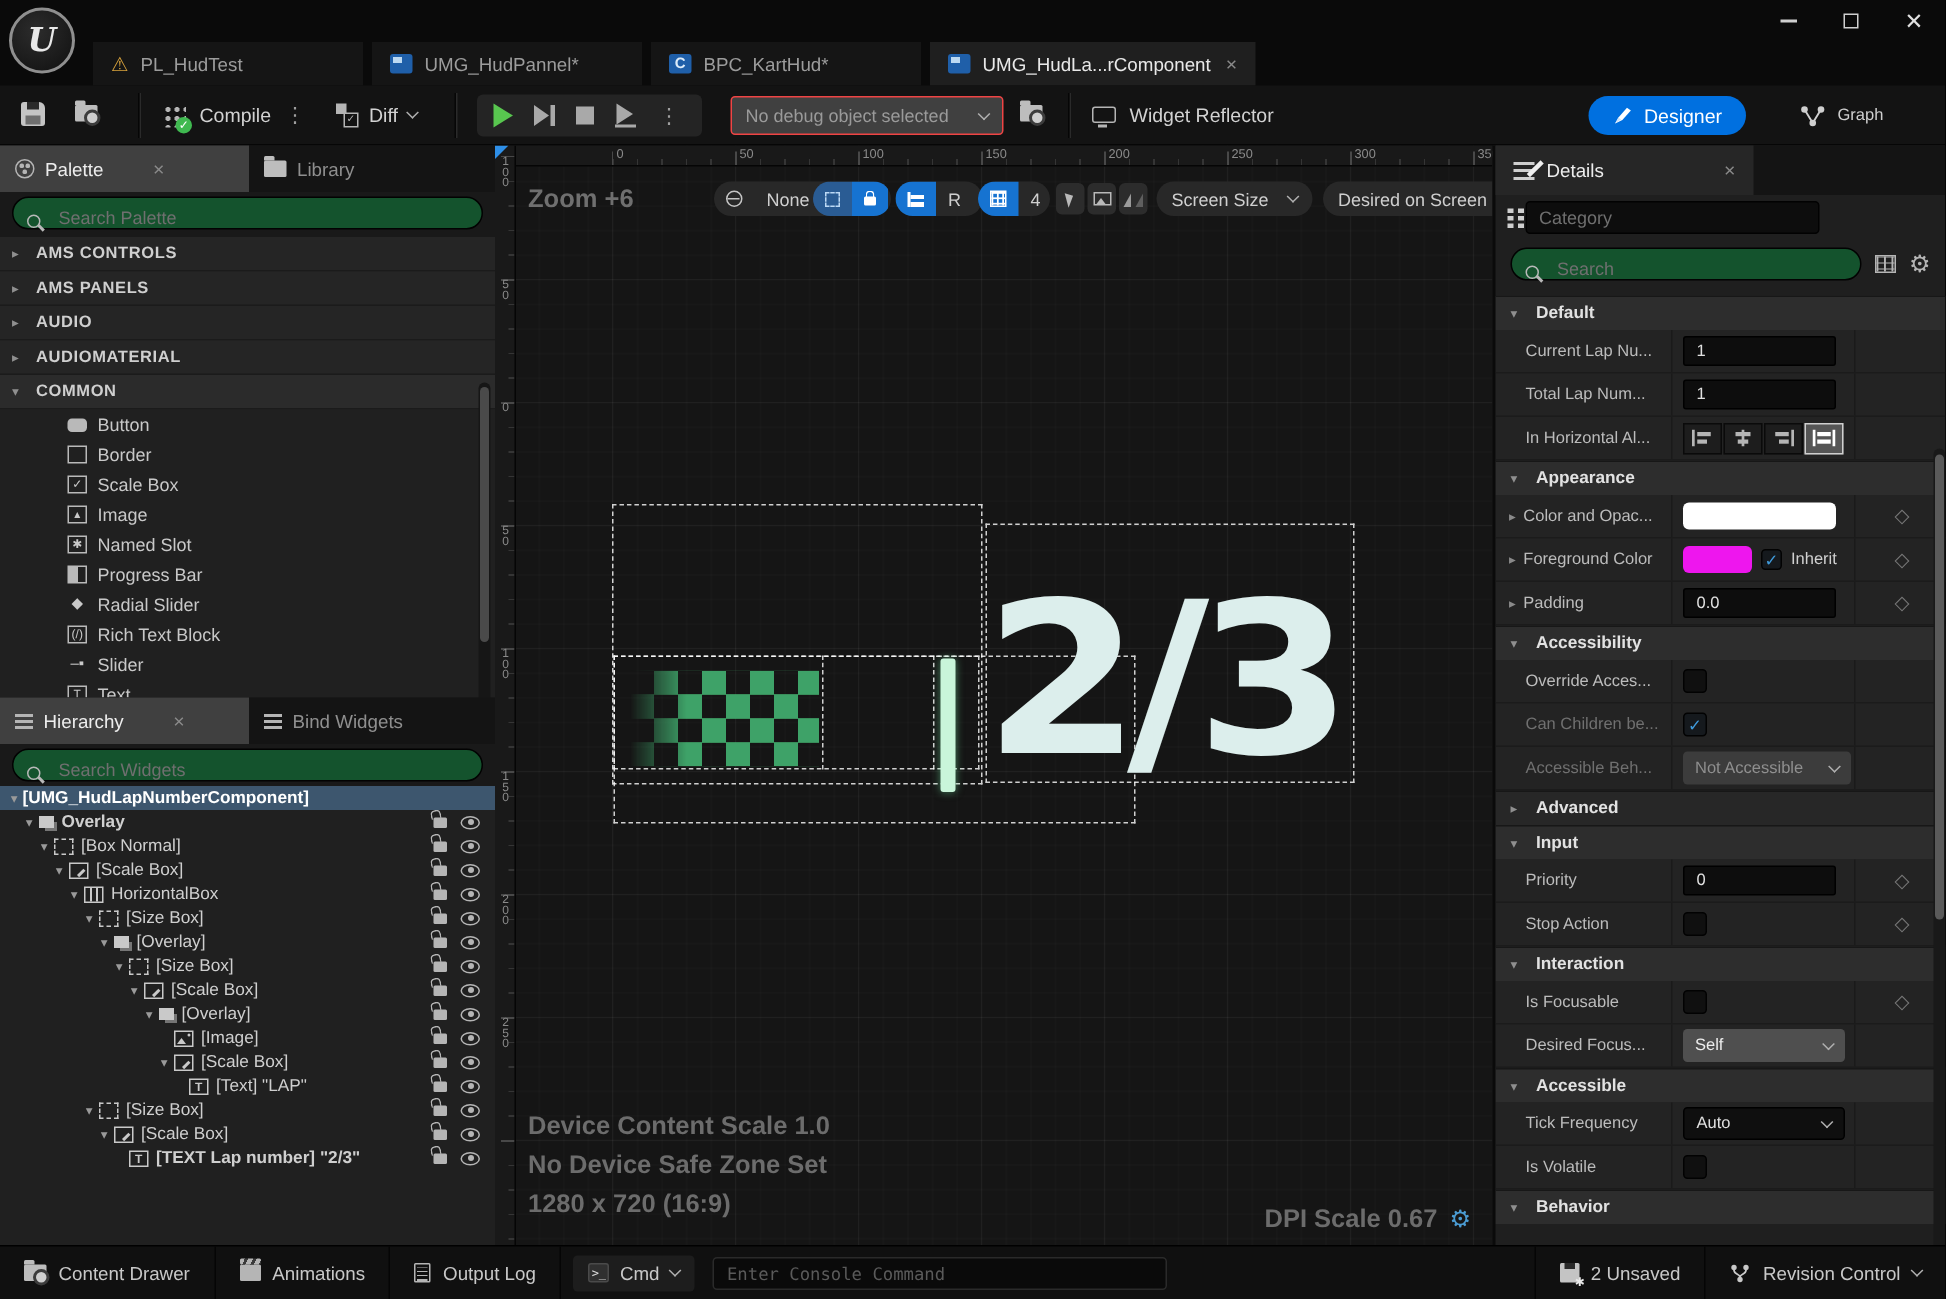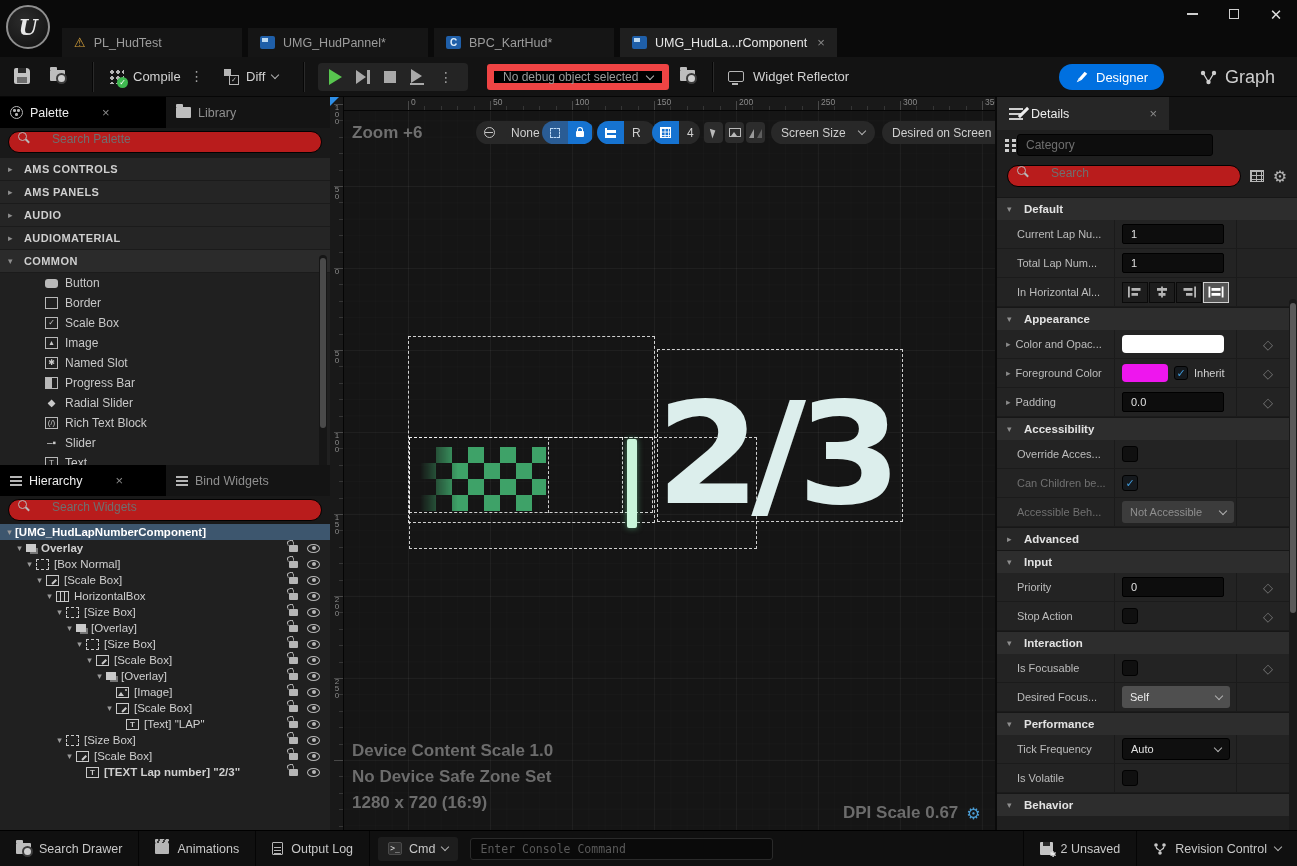--- a/index.html
+++ b/index.html
@@ -62,37 +62,37 @@
   .kebab{color:#9f9f9f;font-size:14px;letter-spacing:0}
   #playgroup{position:absolute;left:318px;top:6px;width:150px;height:28px;background:#242424;border-radius:4px;display:flex;align-items:center;gap:14px;padding:0 11px}
   .tri-play{width:0;height:0;border-left:13px solid #58c64f;border-top:8px solid transparent;border-bottom:8px solid transparent}
   .step{position:relative;width:14px;height:16px}
   .step::before{content:"";position:absolute;left:0;top:1px;border-left:10px solid #a9a9a9;border-top:7px solid transparent;border-bottom:7px solid transparent}
   .step::after{content:"";position:absolute;right:0;top:1px;width:3px;height:14px;background:#a9a9a9}
   .stop{width:12px;height:12px;background:#a9a9a9}
   .launch{position:relative;width:15px;height:16px}
   .launch::before{content:"";position:absolute;left:1px;top:0;border-left:11px solid #a9a9a9;border-top:7px solid transparent;border-bottom:7px solid transparent}
   .launch::after{content:"";position:absolute;left:0;bottom:0;width:14px;height:2px;background:#a9a9a9}
-  #debugdd{position:absolute;left:487px;top:7px;width:182px;height:26px;background:#000000;border:7px solid #ef4444;border-radius:3px;
+  #debugdd{position:absolute;left:487px;top:7px;width:182px;height:26px;background:#404040;border:1px solid #ef4444;border-radius:3px;
      display:flex;align-items:center;padding:0 9px;color:#9a9a9a;font-size:12px;justify-content:space-between}
   .cv{display:inline-block;width:6px;height:6px;border-right:1.7px solid #b0b0b0;border-bottom:1.7px solid #b0b0b0;transform:rotate(45deg);margin-top:-3px}
   .monitor{display:inline-block;width:16px;height:11px;border:1.7px solid #b5b5b5;border-radius:2px;position:relative}
   .monitor::after{content:"";position:absolute;left:3px;bottom:-4px;width:6px;height:2px;background:#b5b5b5}
   #designerbtn{position:absolute;left:1059px;top:7px;height:26px;border-radius:13px;background:#0070e0;display:flex;align-items:center;
      padding:0 16px;gap:7px;color:#fff;font-size:13px}
-  #graphbtn{position:absolute;left:1200px;top:7px;height:26px;display:flex;align-items:center;gap:8px;color:#cfcfcf;font-size:18px}
+  #graphbtn{position:absolute;left:1200px;top:7px;height:26px;display:flex;align-items:center;gap:8px;color:#cfcfcf;font-size:11px}
 
   
   #leftpanel{position:absolute;left:0;top:97px;width:330px;height:733px;background:#191919}
   .ptabs{position:relative;height:31px;background:#141414;display:flex}
   .ptab{display:flex;align-items:center;padding:0 10px;font-size:12.5px;color:#8f8f8f;gap:7px}
-  .ptab.active{background:#000000;color:#ededed}
+  .ptab.active{background:#404040;color:#ededed}
   .ptab .tab-close{margin-left:26px}
   .searchrow{position:relative;height:28px;padding:3px 8px}
-  .spill{width:100%;height:22px;background:#b91c1c;border:1px solid #020202;border-radius:11px;display:flex;align-items:flex-start;padding:0 9px;gap:25px}
+  .spill{width:100%;height:22px;background:#14532d;border:1px solid #020202;border-radius:11px;display:flex;align-items:flex-end;padding:0 9px;gap:12px}
   .spill input{flex:1;background:transparent;border:none;outline:none;color:#bdbdbd;font-size:12px;font-family:inherit}
   .spill input::placeholder{color:#6f6f6f}
   #palette-list{position:absolute;left:0;top:61px;width:330px;height:368px;background:#202020;overflow:hidden}
   .pcat{height:23px;display:flex;align-items:center;padding-left:8px;gap:6px;background:#252525;border-bottom:1px solid #1b1b1b;
         font-weight:bold;font-size:11px;color:#cfcfcf;letter-spacing:.4px}
   .pcat.open{background:#2b2b2b}
   .tarr{color:#8f8f8f;font-size:9px;width:10px;flex:none}
   .pitem{height:20px;display:flex;align-items:center;padding-left:45px;font-size:12px;color:#c8c8c8}
   .pic{width:13px;height:12px;margin-right:7px;flex:none;border:1px solid #b9b9b9;display:flex;align-items:center;justify-content:center;
        font-size:8px;color:#c9c9c9;line-height:1}
@@ -895,21 +895,21 @@
           <div class="dval">
             <div class="dd dd-grey">
               <span>Self</span>
               <i class="cv"></i>
             </div>
           </div>
           <div class="ddia"></div>
         </div>
         <div class="dhdr">
           <span class="tarr">▾</span>
-          <span>Performance</span>
+          <span>Accessible</span>
         </div>
         <div class="drow">
           <div class="dname">
             <span>Tick Frequency</span>
           </div>
           <div class="dval">
             <div class="dd dd-dark">
               <span>Auto</span>
               <i class="cv"></i>
             </div>
@@ -931,21 +931,21 @@
         </div>
       </div>
     <div class="vscroll" style="left:292px;top:202px;height:624px;background:#191919">
       <div class="vthumb" style="top:4px;height:310px;background:#5a5a5a"></div>
     </div>
   </div>
 
   <div id="statusbar">
     <div class="sbtn">
       <span class="folder findover"></span>
-      <span>Search Drawer</span>
+      <span>Content Drawer</span>
     </div>
     <div class="sbtn">
       <span class="clap"></span>
       <span>Animations</span>
     </div>
     <div class="sbtn">
       <span class="logic"></span>
       <span>Output Log</span>
     </div>
     <div class="cmdpill">

